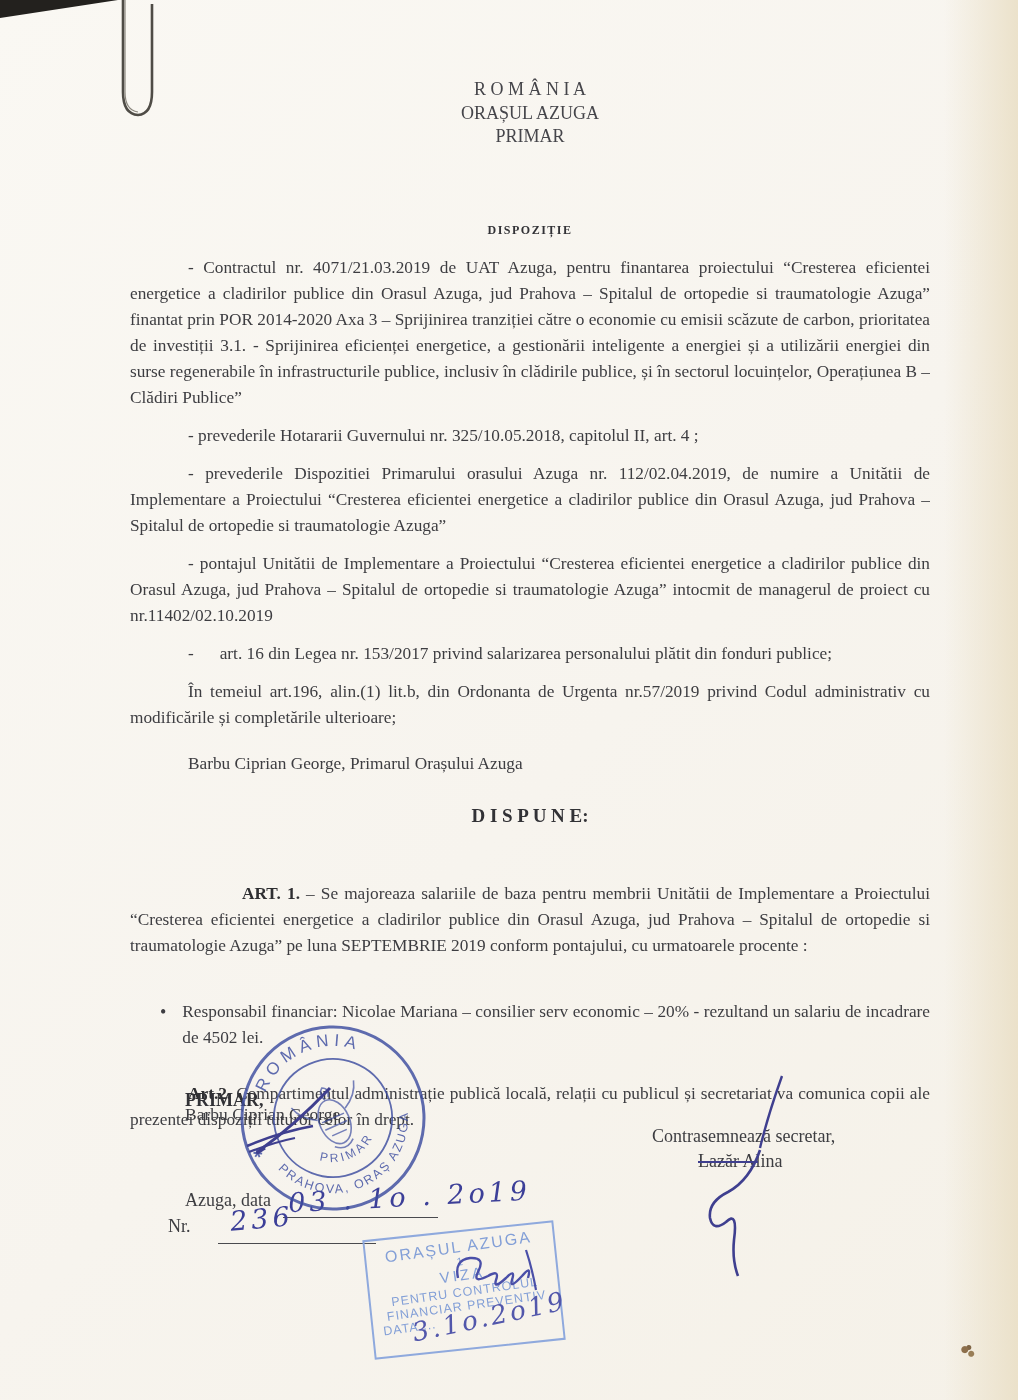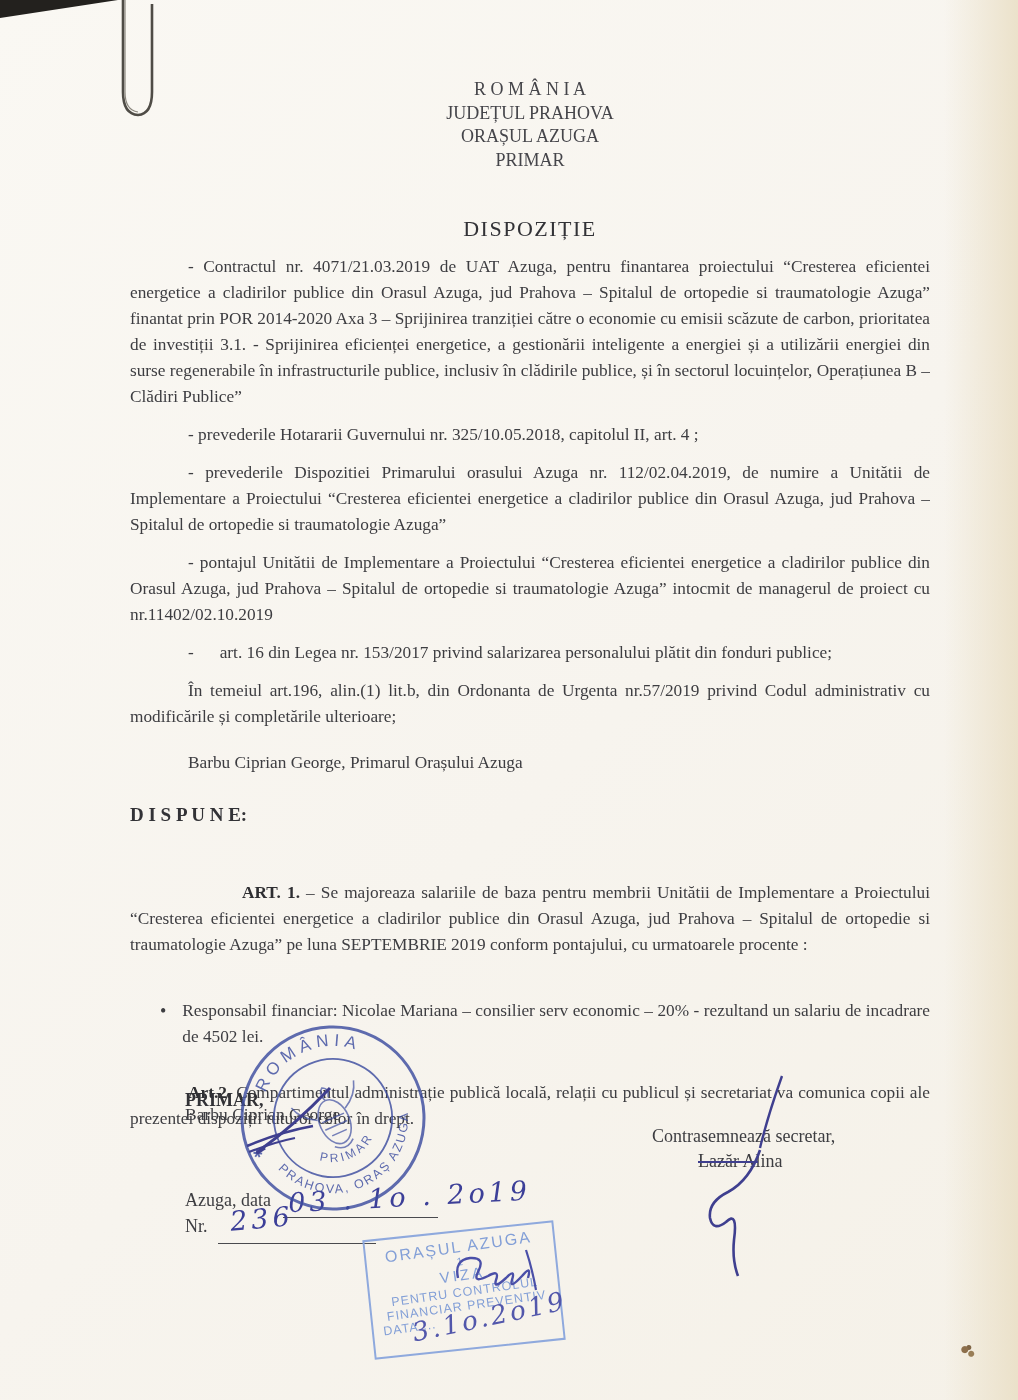--- a/index.html
+++ b/index.html
@@ -30,28 +30,28 @@
       radial-gradient(circle at 70% 70%, #8a6b3f 0 2.5px, transparent 3.5px),
       radial-gradient(circle at 55% 25%, #6d4f2c 0 2px, transparent 3px);
     opacity:.85;
   }
   .content {
     position:absolute; left:130px; right:88px; top:78px;
     font-size:17.3px; line-height:26px;
   }
   .doc-header { text-align:center; font-size:18px; line-height:23.5px; color:#45454a; }
   .doc-title {
-    text-align:center; font-weight:normal; font-size:22px; letter-spacing:1.5px;
-    margin-top:44px; color:#323236;
+    text-align:center; font-weight:bold; font-size:12px; letter-spacing:1.5px;
+    margin-top:68px; color:#323236;
   }
   .having { margin-top:70px; text-indent:58px; }
   .para { text-align:justify; text-indent:58px;margin-top:12px; }
   .issuer { margin-top:20px; text-indent:58px; }
   .dispune {
-    margin-top:26px; text-align:left; font-weight:bold; font-size:19px; color:#323236;
+    margin-top:26px; text-align:center; font-weight:bold; font-size:19px; color:#323236;
   }
   .art1 { margin-top:52px; text-align:justify; text-indent:112px; }
   .art2 { margin-top:30px; text-align:justify; text-indent:58px; }
   .art-label { font-weight:bold; color:#2e2e31; }
   .bullet-row { margin-top:40px; display:flex; padding-left:30px; gap:16px; }
   .bullet-dot { flex:0 0 auto; font-size:18px; }
   .bullet-text { text-align:justify; }
 
   .abs { position:absolute; }
   .sig-role { font-weight:bold; font-size:18px; color:#323236;margin-top:12px; }
@@ -98,21 +98,20 @@
   <div class="right-edge-tint"></div>
 
   <svg class="abs" style="left:101px; top:-4px;" width="70" height="130" viewBox="0 0 70 130">
     <path d="M 22,0 V 96 Q 22,118 37,119 Q 51,118 51,96 V 8" fill="none" stroke="#4f4c46" stroke-width="2.6"></path>
     <path d="M 24,0 V 96 Q 24,114 37,116" fill="none" stroke="#8b877e" stroke-width="1.2"></path>
   </svg>
 
   <div class="content">
     <div class="doc-header">
       <div>R O M Â N I A</div>
-      <div>JUDEȚUL PRAHOVA</div>
       <div>ORAȘUL AZUGA</div>
       <div>PRIMAR</div>
     </div>
 
     <div class="doc-title">DISPOZIȚIE</div>
 
 
     <div class="para">- Contractul nr. 4071/21.03.2019 de UAT Azuga, pentru finantarea proiectului “Cresterea eficientei energetice a cladirilor publice din Orasul Azuga, jud Prahova – Spitalul de ortopedie si traumatologie Azuga” finantat prin POR 2014-2020 Axa 3 – Sprijinirea tranziției către o economie cu emisii scăzute de carbon, prioritatea de investiții 3.1. - Sprijinirea eficienței energetice, a gestionării inteligente a energiei și a utilizării energiei din surse regenerabile în infrastructurile publice, inclusiv în clădirile publice, și în sectorul locuințelor, Operațiunea B – Clădiri Publice”</div>
     <div class="para">- prevederile Hotararii Guvernului nr. 325/10.05.2018, capitolul II, art. 4 ;</div>
     <div class="para">- prevederile Dispozitiei Primarului orasului Azuga nr. 112/02.04.2019, de numire a Unitătii de Implementare a Proiectului “Cresterea eficientei energetice a cladirilor publice din Orasul Azuga, jud Prahova – Spitalul de ortopedie si traumatologie Azuga”</div>
@@ -137,21 +136,21 @@
   <div class="abs sig-role" style="left:185px; top:1078px;">PRIMAR,</div>
   <div class="abs sig-name" style="left:185px; top:1104px;">Barbu Ciprian George</div>
 
   <div class="abs sig-name" style="left:652px; top:1126px; font-size:18px;">Contrasemnează secretar,</div>
   <div class="abs sig-name" style="left:698px; top:1151px; font-size:18px;">Lazăr Alina</div>
 
   <div class="abs footer-label" style="left:185px; top:1190px;">Azuga, data</div>
   <div class="u-line" style="left:283px; top:1190px; width:155px; height:27px;"></div>
   <div class="abs handwrite hw-date" style="left:288px; top:1181px;">03 . 1o . 2o19</div>
 
-  <div class="abs footer-label" style="left:185px; top:1216px;text-align:right;">Nr.</div>
+  <div class="abs footer-label" style="left:168px; top:1216px;text-align:right;">Nr.</div>
   <div class="u-line" style="left:218px; top:1216px; width:158px; height:27px;"></div>
   <div class="abs handwrite hw-nr" style="left:230px; top:1203px;">236</div>
 
   <svg class="round-stamp" viewBox="0 0 200 200">
     <g transform="rotate(-24 100 100)" stroke="#3d4da0" fill="#3d4da0">
       <circle cx="100" cy="100" r="91" fill="none" stroke-width="3"></circle>
       <circle cx="100" cy="100" r="59" fill="none" stroke-width="1.8"></circle>
       <defs>
         <path id="arcTop" d="M 28,100 A 72,72 0 0 1 172,100"></path>
         <path id="arcBottom" d="M 25,100 A 75,75 0 0 0 175,100"></path>

